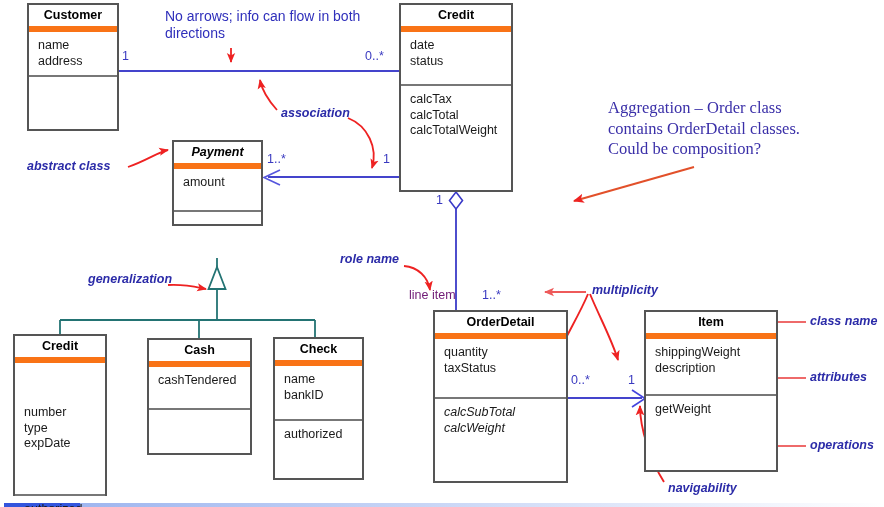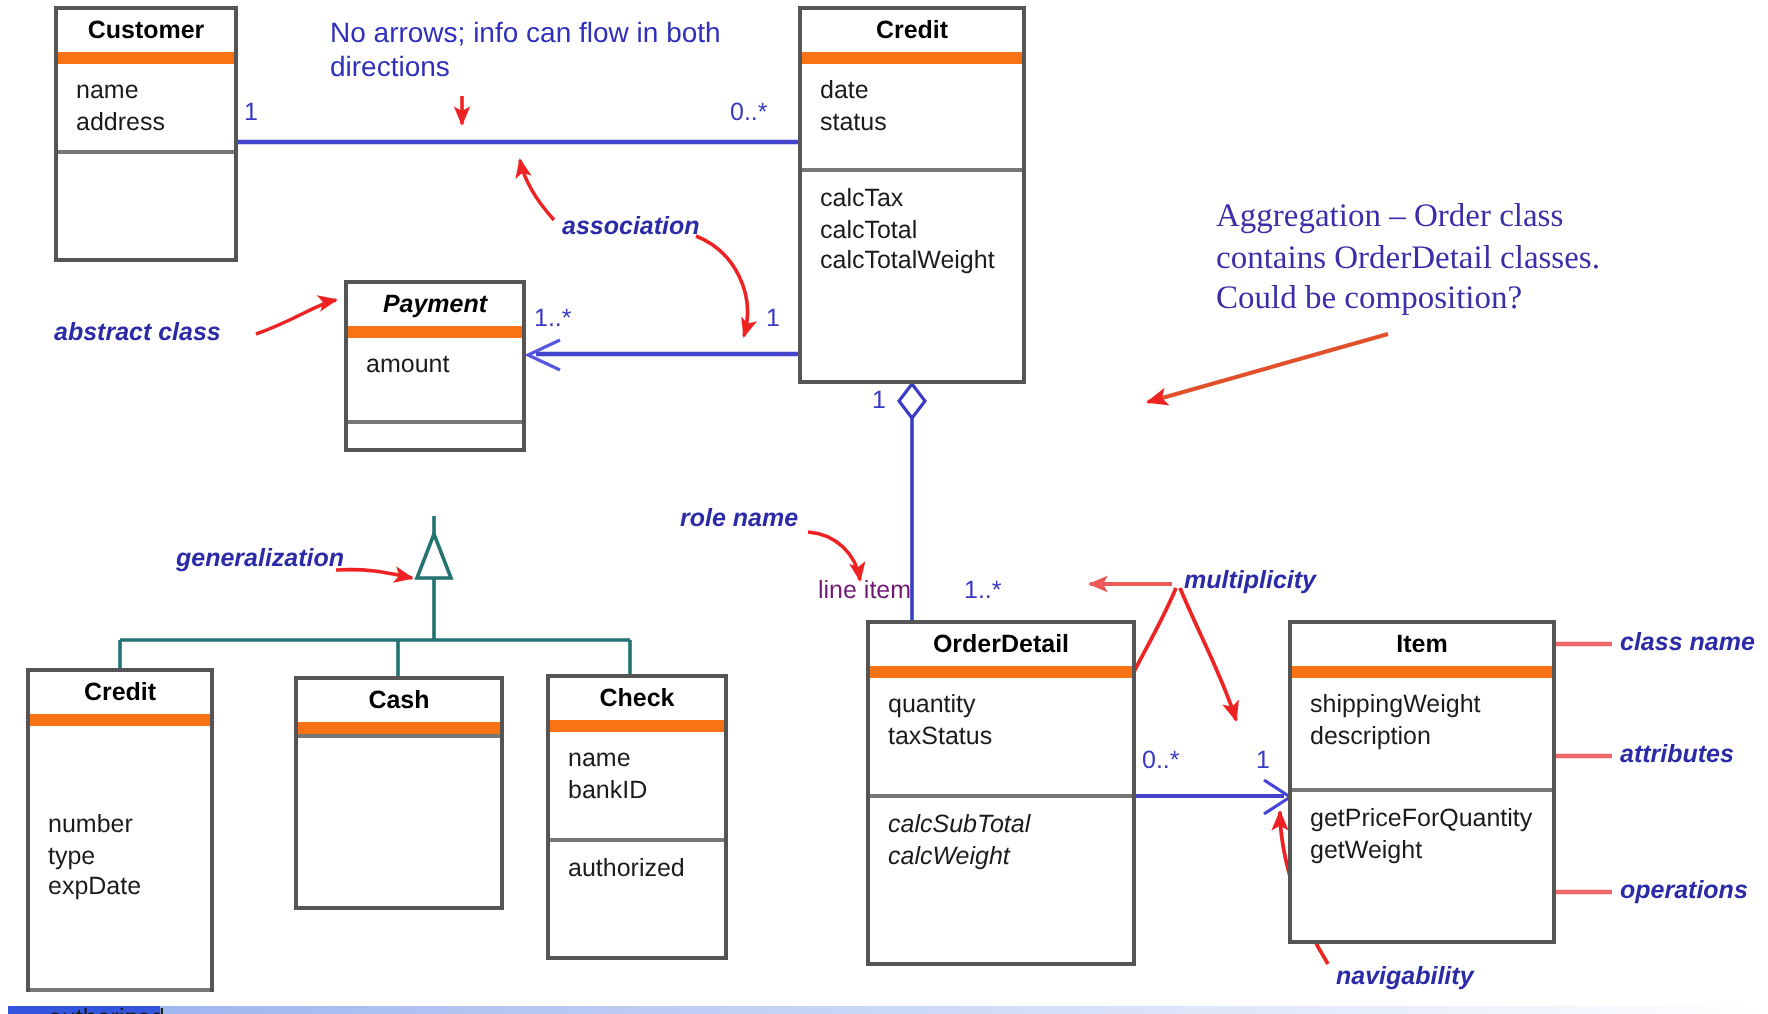--- a/index.html
+++ b/index.html
@@ -261,20 +261,23 @@
       <span class="member">type</span>
       <span class="member">expDate</span>
     </div>
     <div class="uml-compartment divider" style="flex:1;">
       <span class="member">authorized</span>
     </div>
   </div>
 
   <div class="uml-class" style="left:147px; top:338px; width:105px; height:117px;">
     <div class="uml-name">Cash</div>
+    <div class="uml-compartment" style="height:41px;">
+      <span class="member">cashTendered</span>
+    </div>
     <div class="uml-compartment divider" style="flex:1;"></div>
   </div>
 
   <div class="uml-class" style="left:273px; top:337px; width:91px; height:143px;">
     <div class="uml-name">Check</div>
     <div class="uml-compartment" style="height:53px;">
       <span class="member">name</span>
       <span class="member">bankID</span>
     </div>
     <div class="uml-compartment divider" style="flex:1;">
@@ -294,21 +297,20 @@
     </div>
   </div>
 
   <div class="uml-class" style="left:644px; top:310px; width:134px; height:162px;">
     <div class="uml-name">Item</div>
     <div class="uml-compartment" style="height:55px;">
       <span class="member">shippingWeight</span>
       <span class="member">description</span>
     </div>
     <div class="uml-compartment divider" style="flex:1;">
-      <span class="member">getPriceForQuantity</span>
       <span class="member">getWeight</span>
     </div>
   </div>
 
   <div class="mult" style="left:122px; top:49px;">1</div>
   <div class="mult" style="left:365px; top:49px;">0..*</div>
   <div class="mult" style="left:267px; top:152px;">1..*</div>
   <div class="mult" style="left:383px; top:152px;">1</div>
   <div class="mult" style="left:436px; top:193px;">1</div>
   <div class="mult" style="left:482px; top:288px;">1..*</div>

